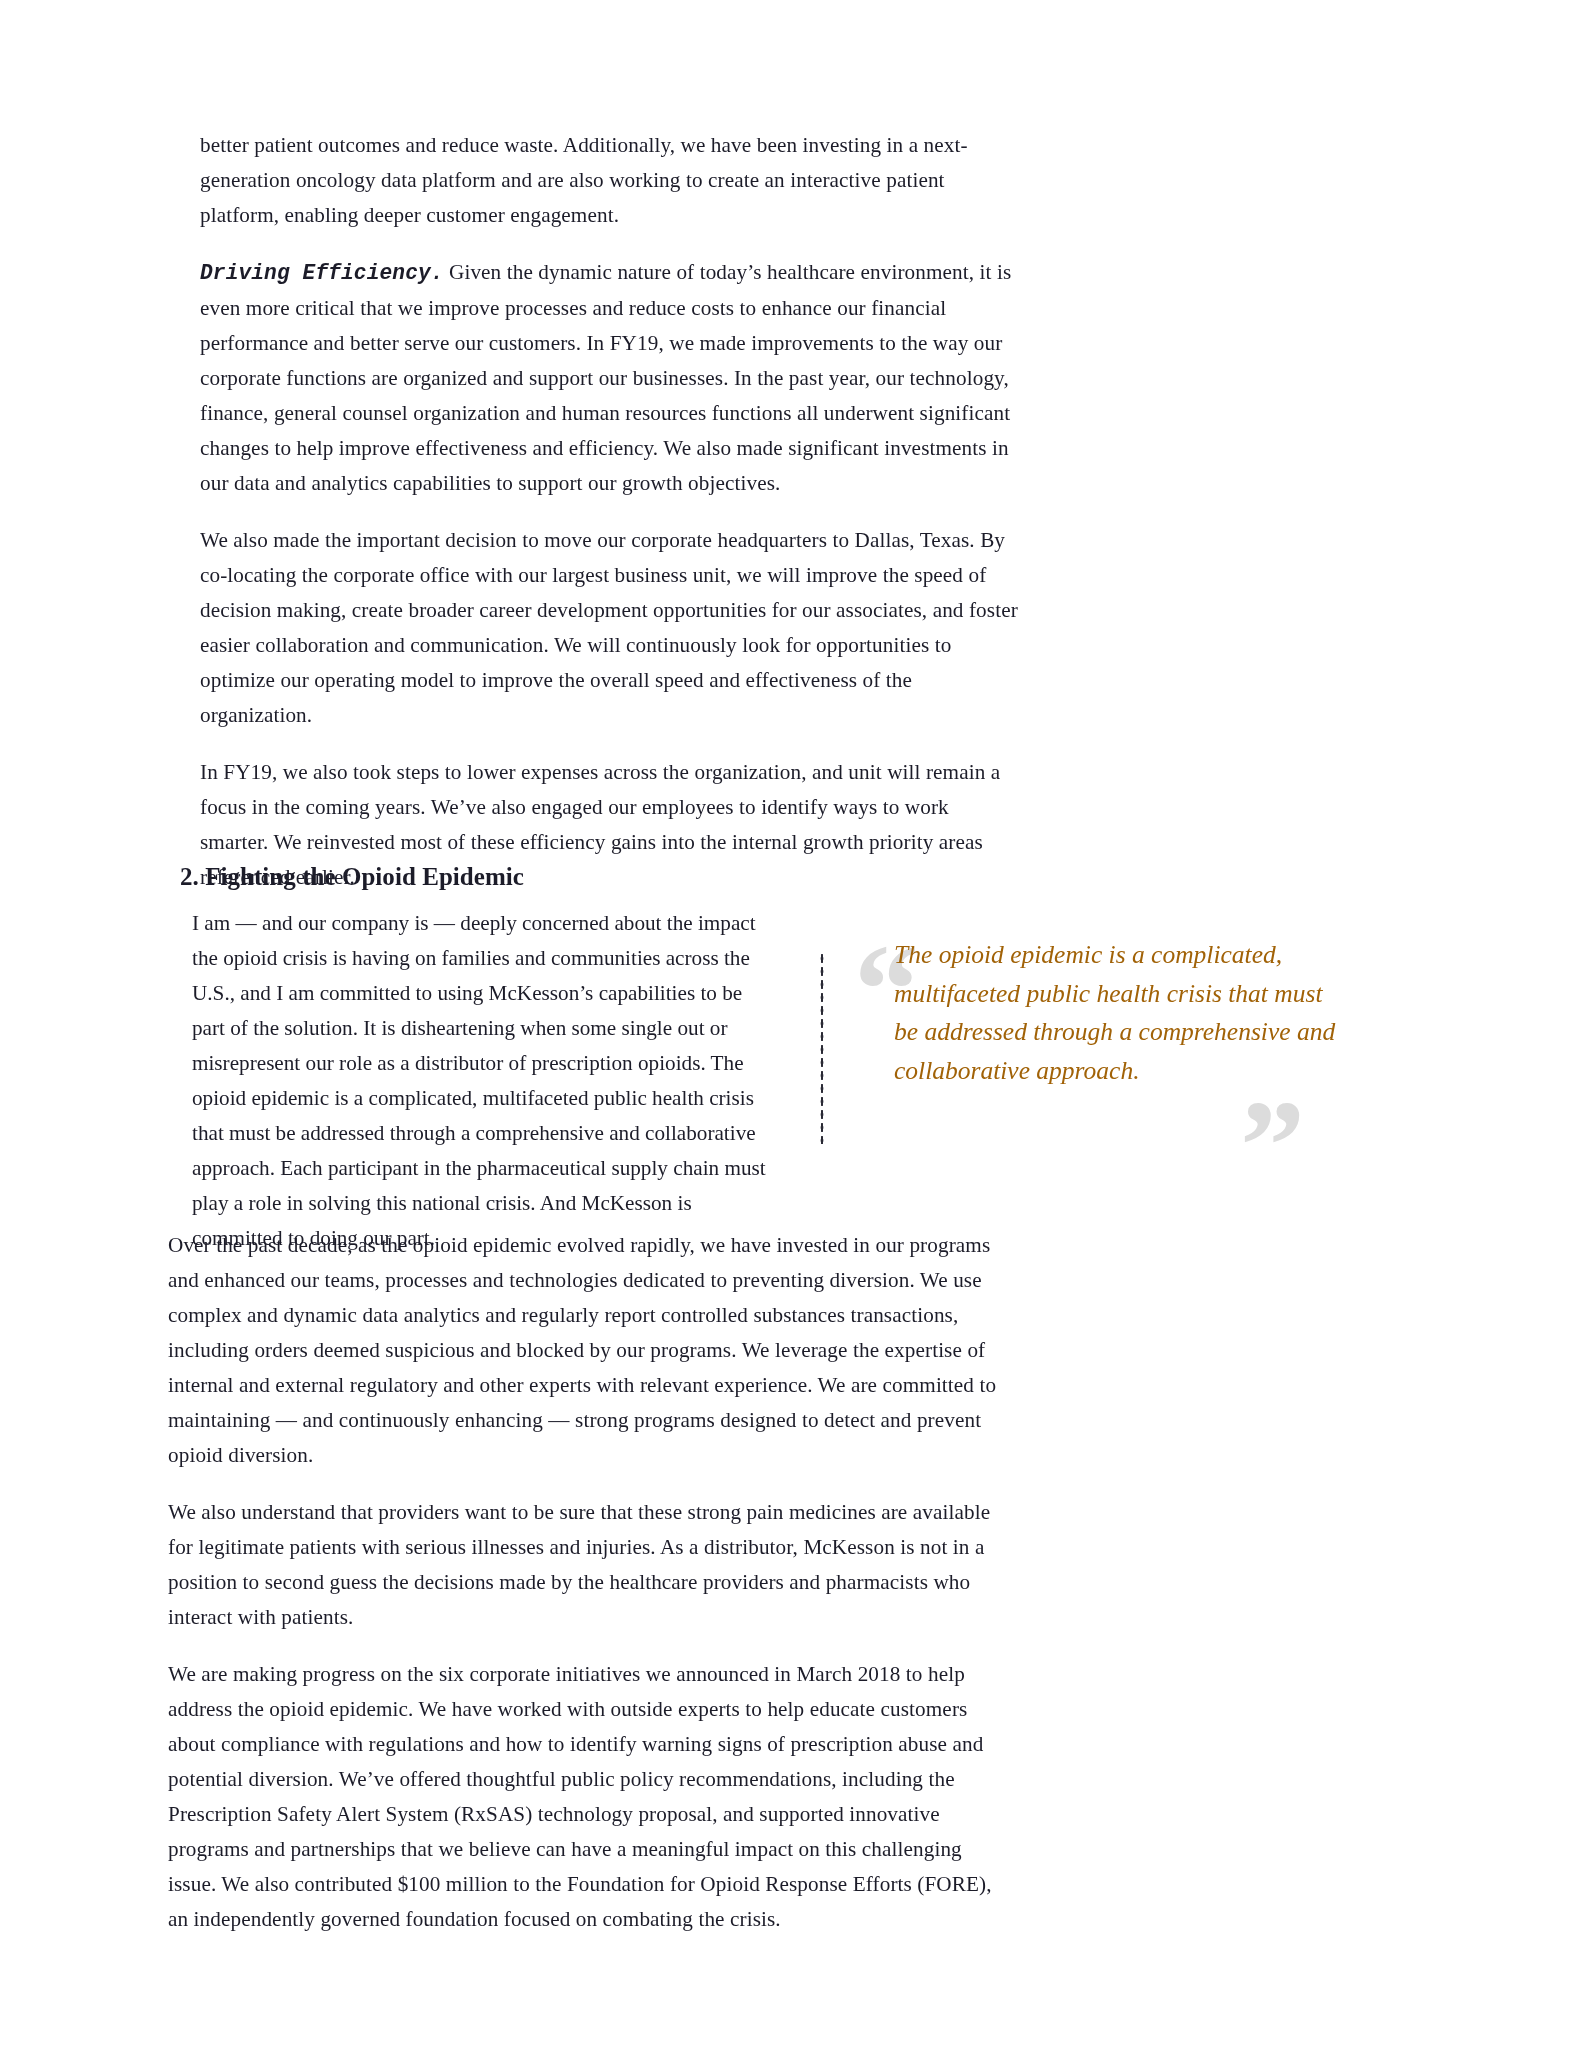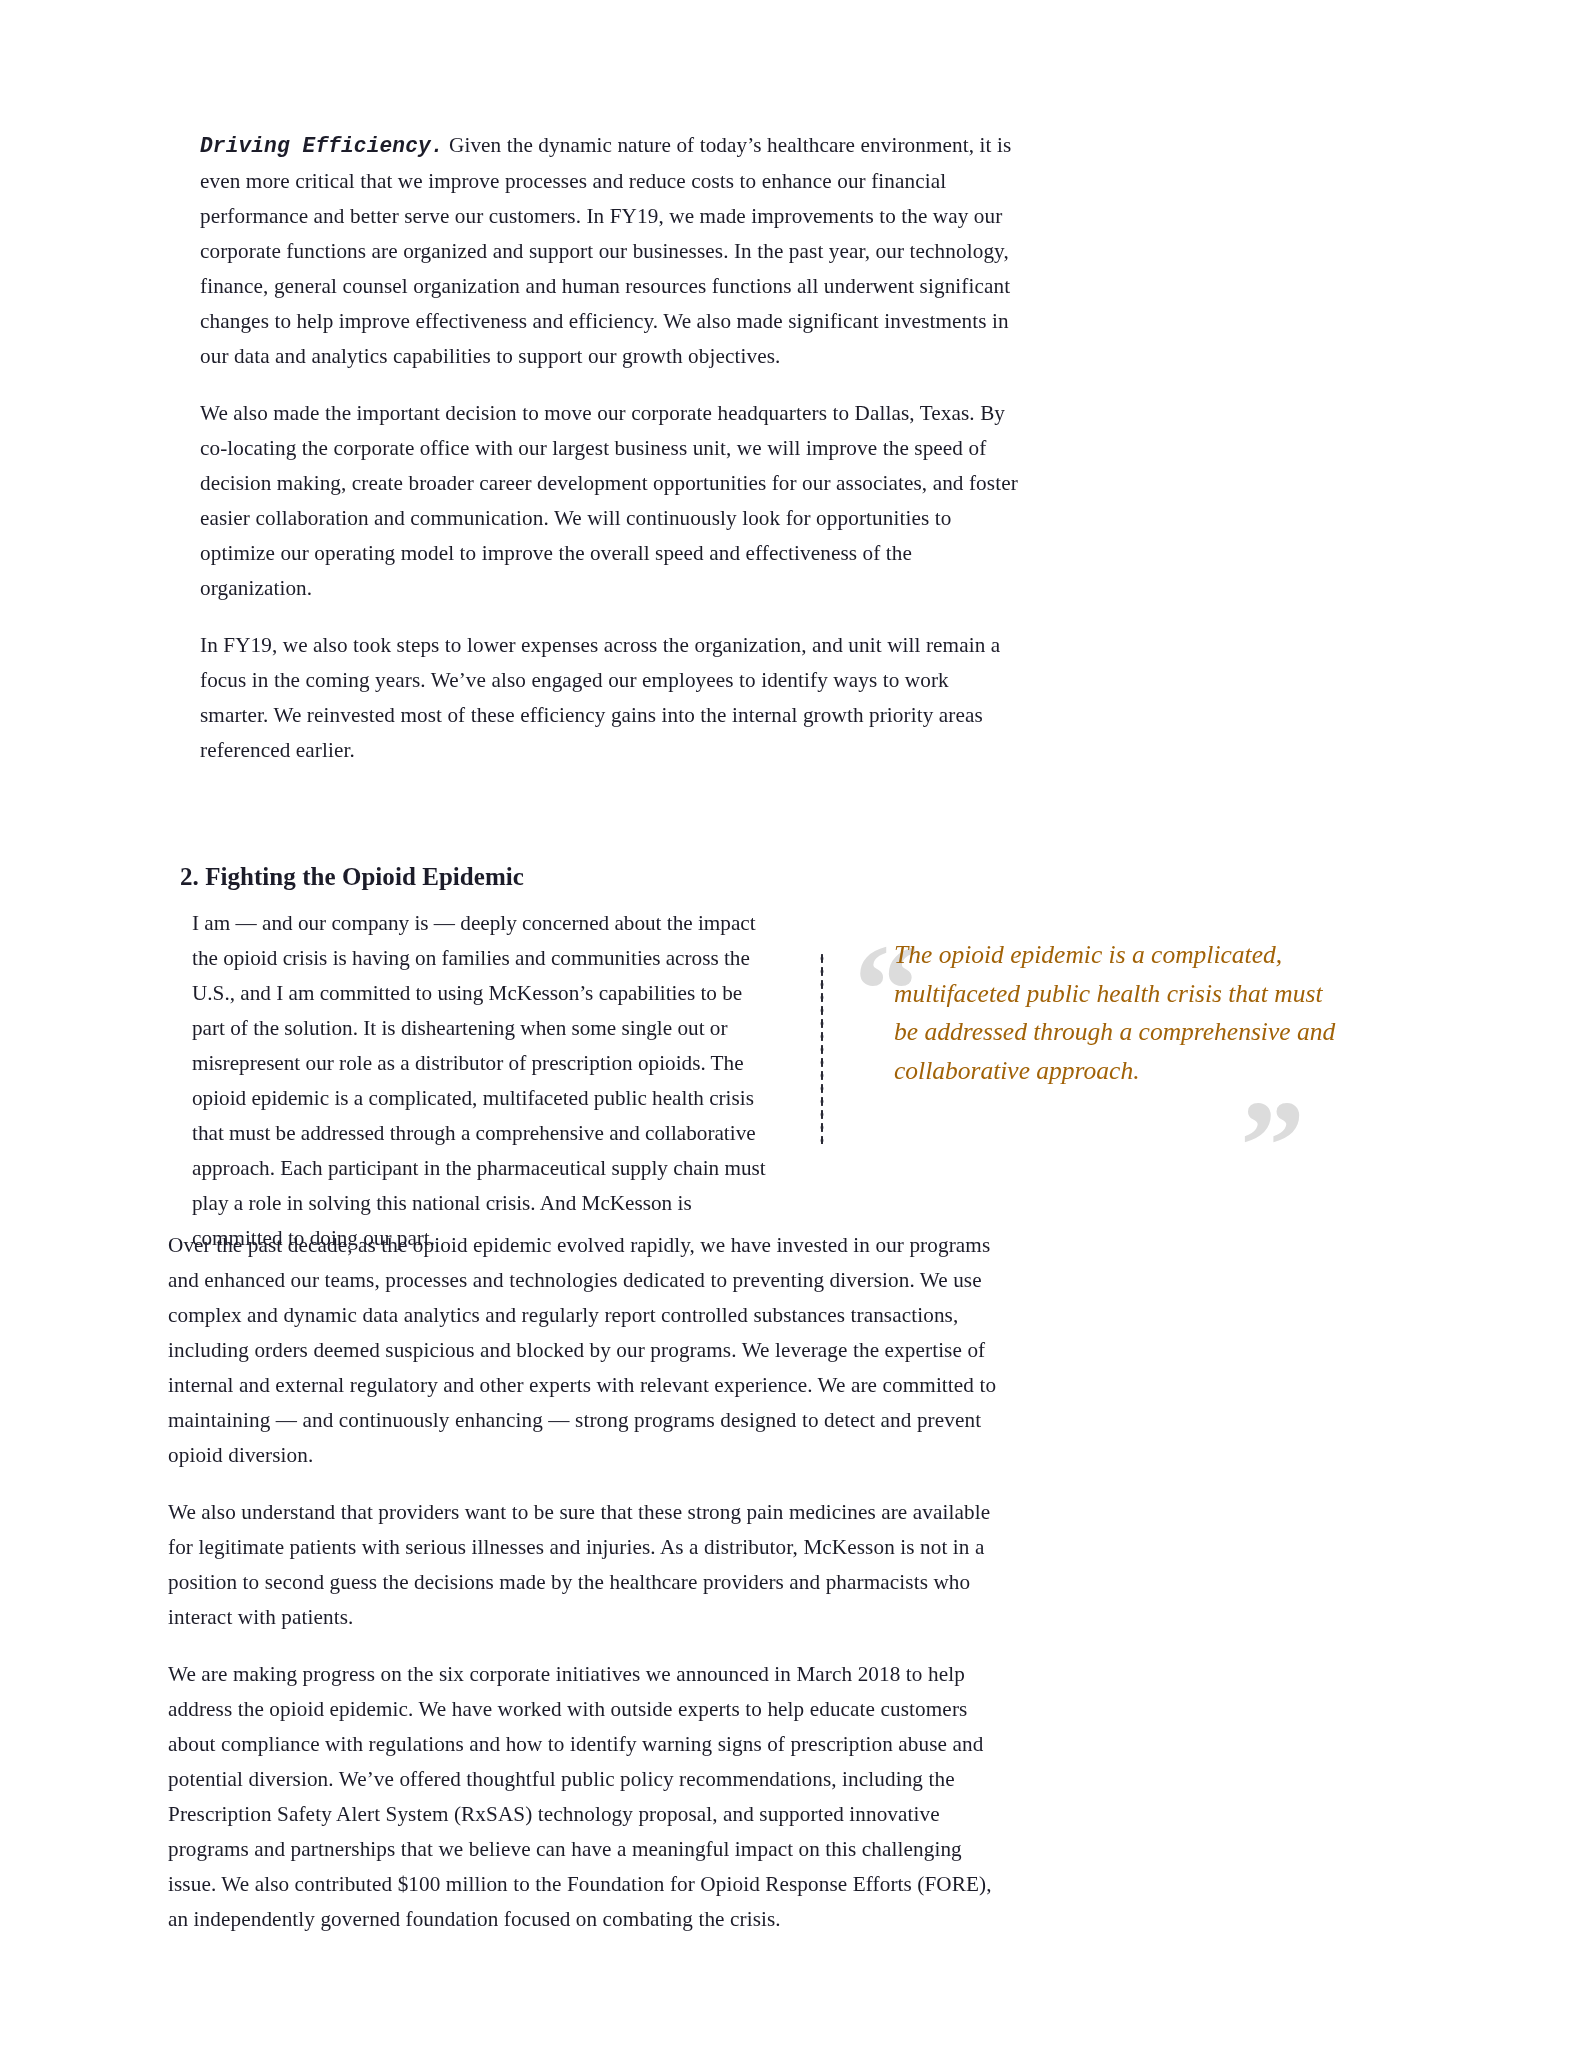--- a/index.html
+++ b/index.html
@@ -146,20 +146,21 @@
     width: 842px;
   }
 </style>
 </head>
 <body>
 
 <div class="page">
 
   <div class="content">
 
+    <p class="body indent">better patient outcomes and reduce waste. Additionally, we have been investing in a next-generation oncology data platform and are also working to create an interactive patient platform, enabling deeper customer engagement.</p>
 
     <p class="body indent"><span class="lead-bold-italic">Driving Efficiency.</span><span> Given the dynamic nature of today’s healthcare environment, it is even more critical that we improve processes and reduce costs to enhance our financial performance and better serve our customers. In FY19, we made improvements to the way our corporate functions are organized and support our businesses. In the past year, our technology, finance, general counsel organization and human resources functions all underwent significant changes to help improve effectiveness and efficiency. We also made significant investments in our data and analytics capabilities to support our growth objectives.</span></p>
 
     <p class="body indent">We also made the important decision to move our corporate headquarters to Dallas, Texas. By co-locating the corporate office with our largest business unit, we will improve the speed of decision making, create broader career development opportunities for our associates, and foster easier collaboration and communication. We will continuously look for opportunities to optimize our operating model to improve the overall speed and effectiveness of the organization.</p>
 
     <p class="body indent">In FY19, we also took steps to lower expenses across the organization, and unit will remain a focus in the coming years. We’ve also engaged our employees to identify ways to work smarter. We reinvested most of these efficiency gains into the internal growth priority areas referenced earlier.</p>
   </div>
 
   <div class="opioid-block">
 

